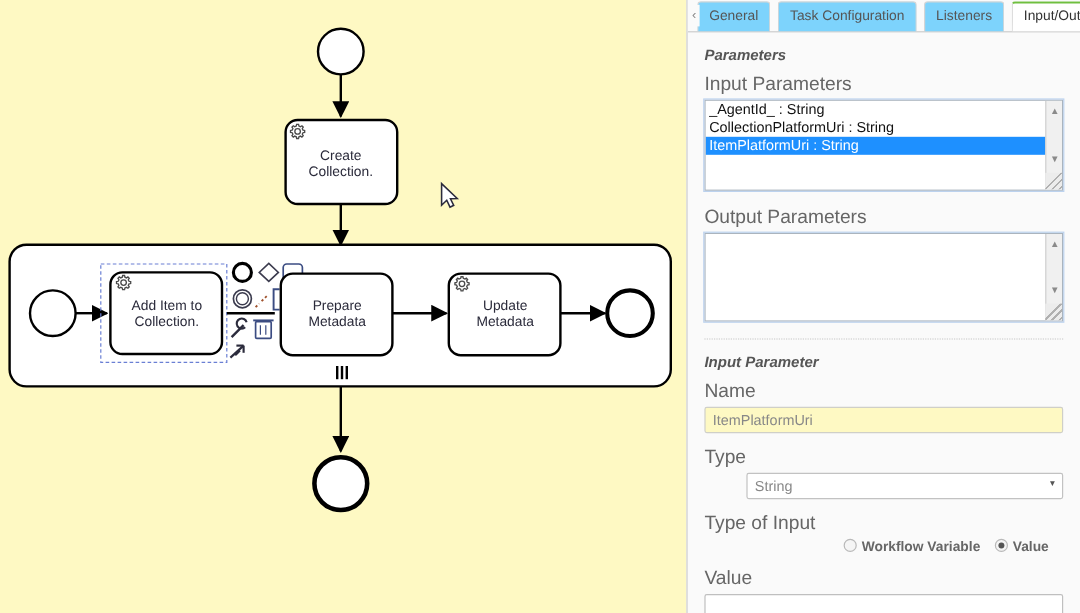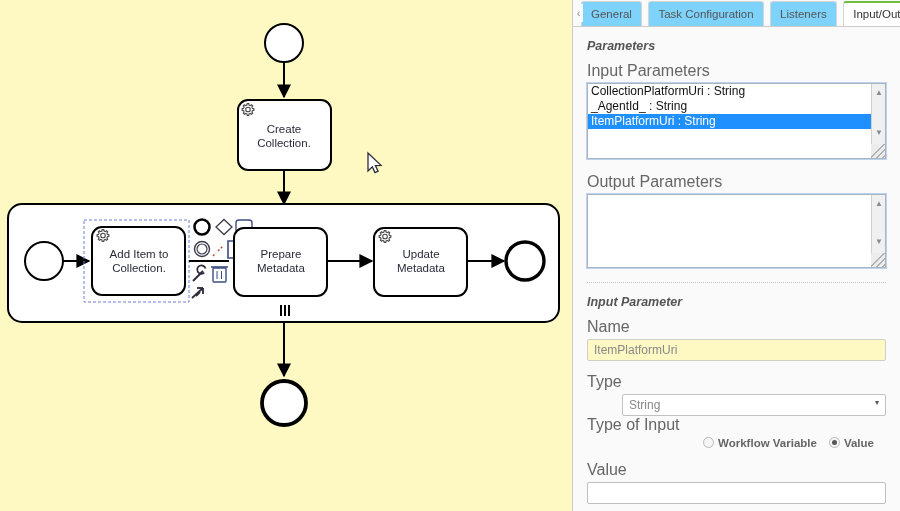--- a/index.html
+++ b/index.html
@@ -169,21 +169,21 @@
     border: 1px solid #cfcfc8;
     border-radius: 2px;
     margin-bottom: 12px;
     display: block;
   }
   .textinput.editable {
     background: #ffffff;
     border: 1px solid #bfbfbf;
     color: #333333;
   }
-  .selectwrap { position: relative; margin-bottom: 0; padding-left: 35px; }
+  .selectwrap { position: relative; margin-bottom: 12px; padding-left: 35px; }
   .selectinput {
     width: 100%;
     height: 22px;
     line-height: 20px;
     padding: 0 20px 0 6px;
     font-size: 12px;
     color: #888888;
     background: #ffffff;
     border: 1px solid #c2c2c2;
     border-radius: 2px;
@@ -368,22 +368,22 @@
     </div>
 
     <div id="panelbody">
 
       <div class="grouptitle">Parameters</div>
 
       <div class="fieldlabel">Input Parameters</div>
 
       <div class="listbox">
         <ul class="listitems">
+          <li>_AgentId_ : String</li>
           <li>CollectionPlatformUri : String</li>
-          <li>_AgentId_ : String</li>
           <li class="selected">ItemPlatformUri : String</li>
         </ul>
         <div class="vscroll">
           <div class="arrow up">▲</div>
           <div class="arrow down">▼</div>
         </div>
         <div class="resizegrip"></div>
       </div>
 
       <div class="fieldlabel">Output Parameters</div>

